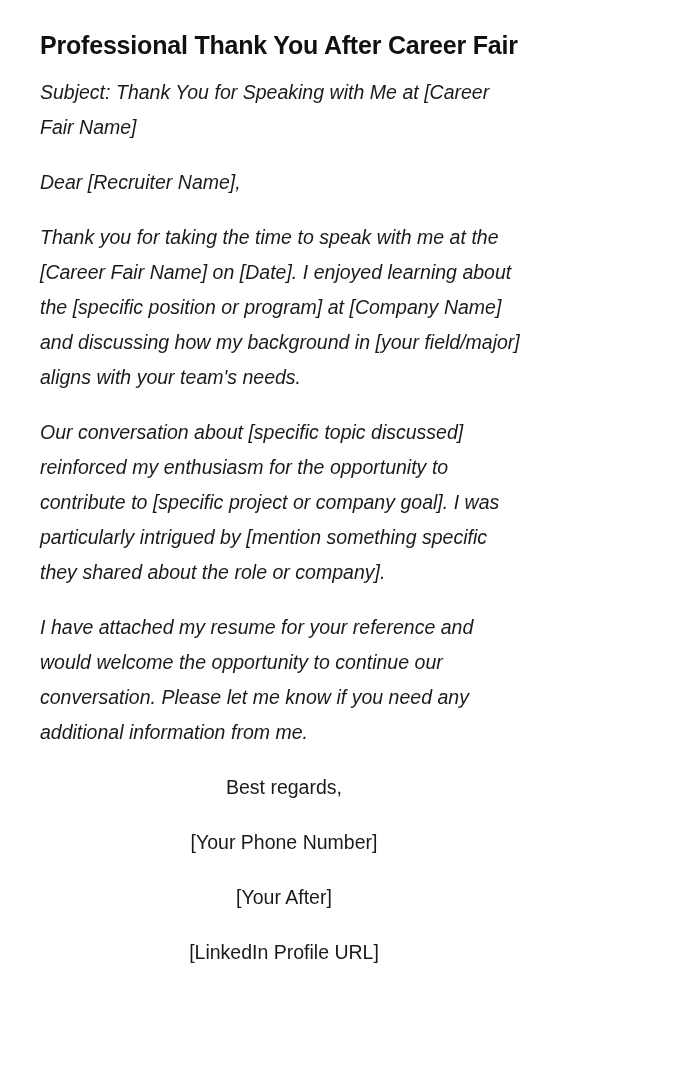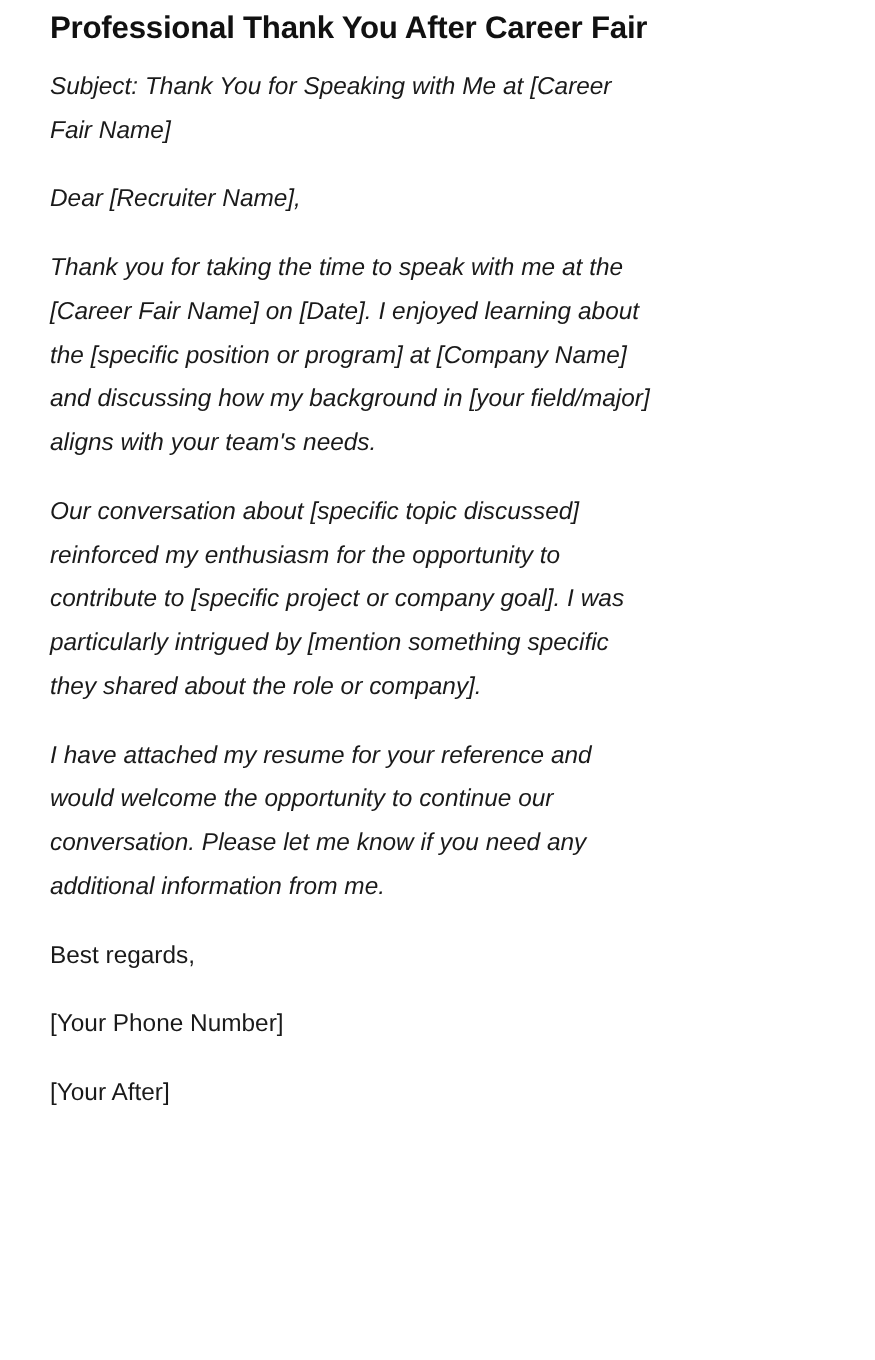--- a/index.html
+++ b/index.html
@@ -11,21 +11,21 @@
     width: 700px;
     min-height: 1088px;
     font-family: "Liberation Sans", sans-serif;
     color: #1a1a1a;
     -webkit-font-smoothing: antialiased;
   }
   .page {
     width: 588px;
     min-height: 1088px;
     box-sizing: border-box;
-    padding: 7px 60px 24px 40px;
+    padding: 30px 60px 24px 40px;
     background: #ffffff;
   }
   .doc-title {
     font-size: 25px;
     font-weight: bold;
     line-height: 1.25;
     letter-spacing: -0.2px;
     color: #111111;
     margin: 0 0 14px 0;
   }
@@ -36,20 +36,21 @@
     margin: 0 0 20px 0;
     max-width: 602px;
     word-spacing: 0.1px;
     font-style: italic;
   }
   .sig-line {
     font-size: 19.5px;
     line-height: 35px;
     color: #1a1a1a;
     margin: 0 0 20px 0;
+    text-align: center;
   }
   .sig-line:last-child {
     margin-bottom: 0;
   }
 </style>
 </head>
 <body>
 
 <div class="page">
 
@@ -66,14 +67,15 @@
   <p class="para">I have attached my resume for your reference and would welcome the opportunity to continue our conversation. Please let me know if you need any additional information from me.</p>
 
 
   <p class="sig-line">Best regards,</p>
 
 
   <p class="sig-line">[Your Phone Number]</p>
 
   <p class="sig-line">[Your After]</p>
 
+  <p class="sig-line">[LinkedIn Profile URL]</p>
 
 </div>
 
 </body></html>

